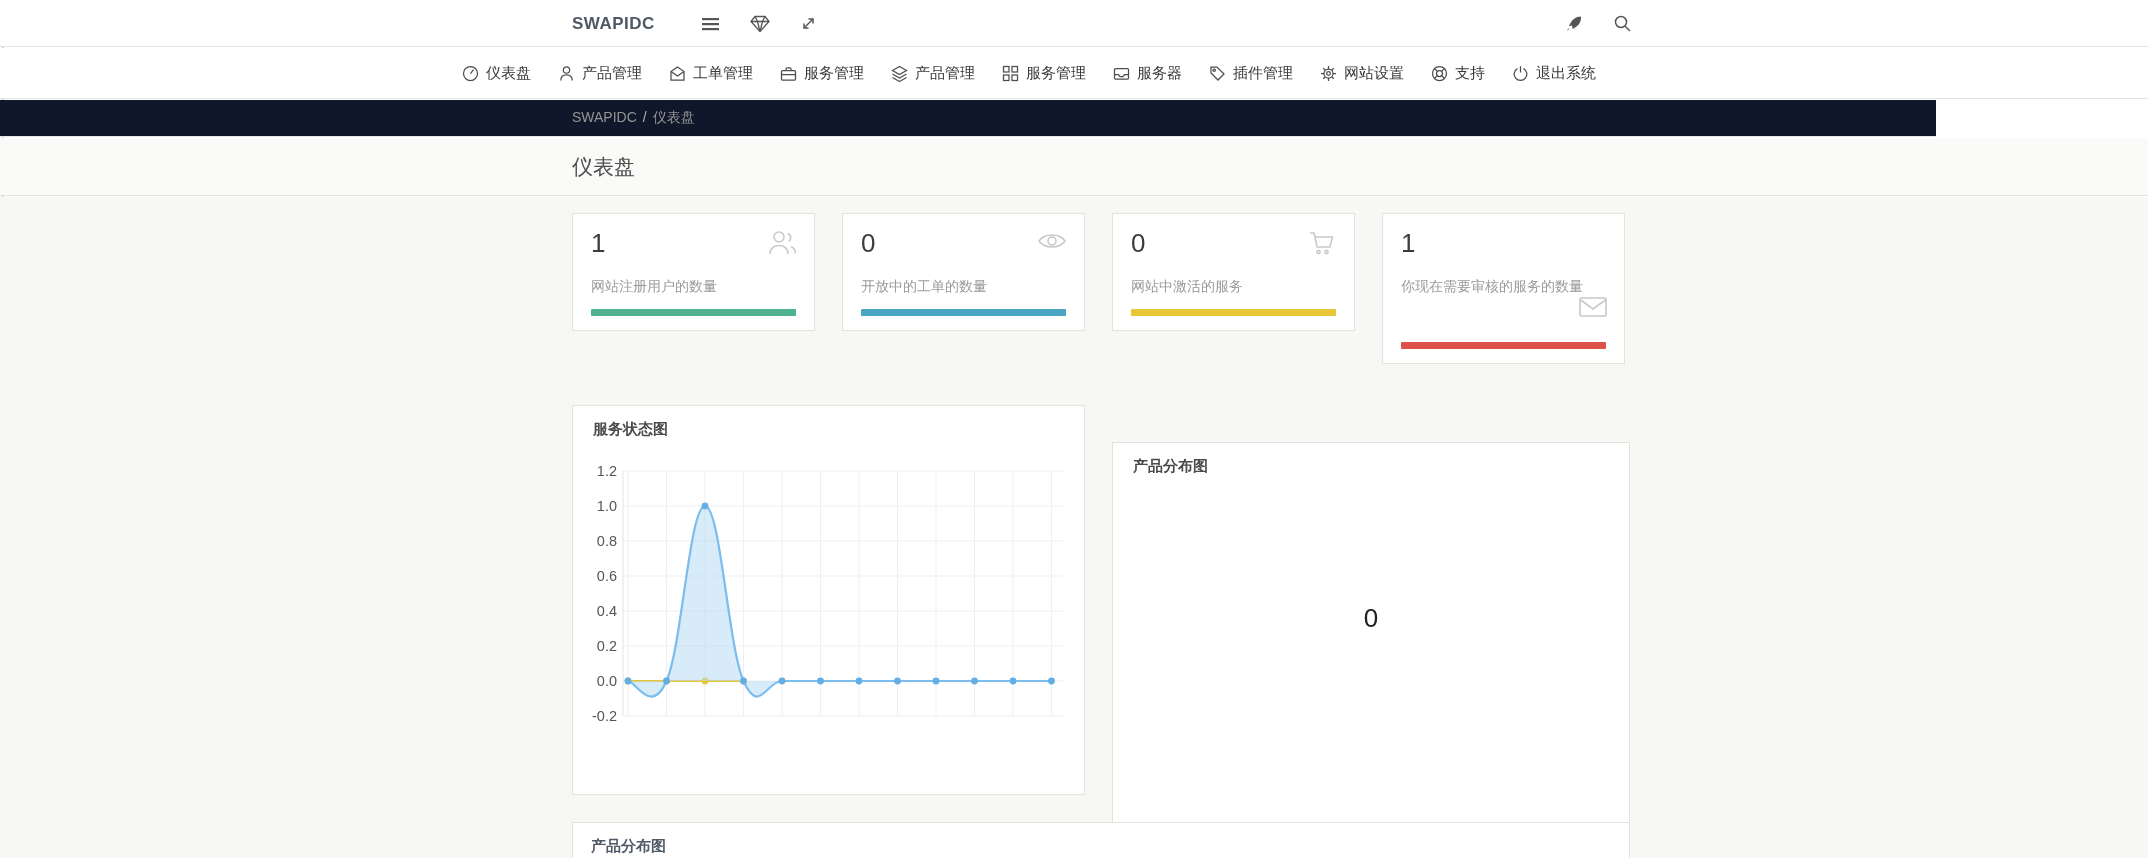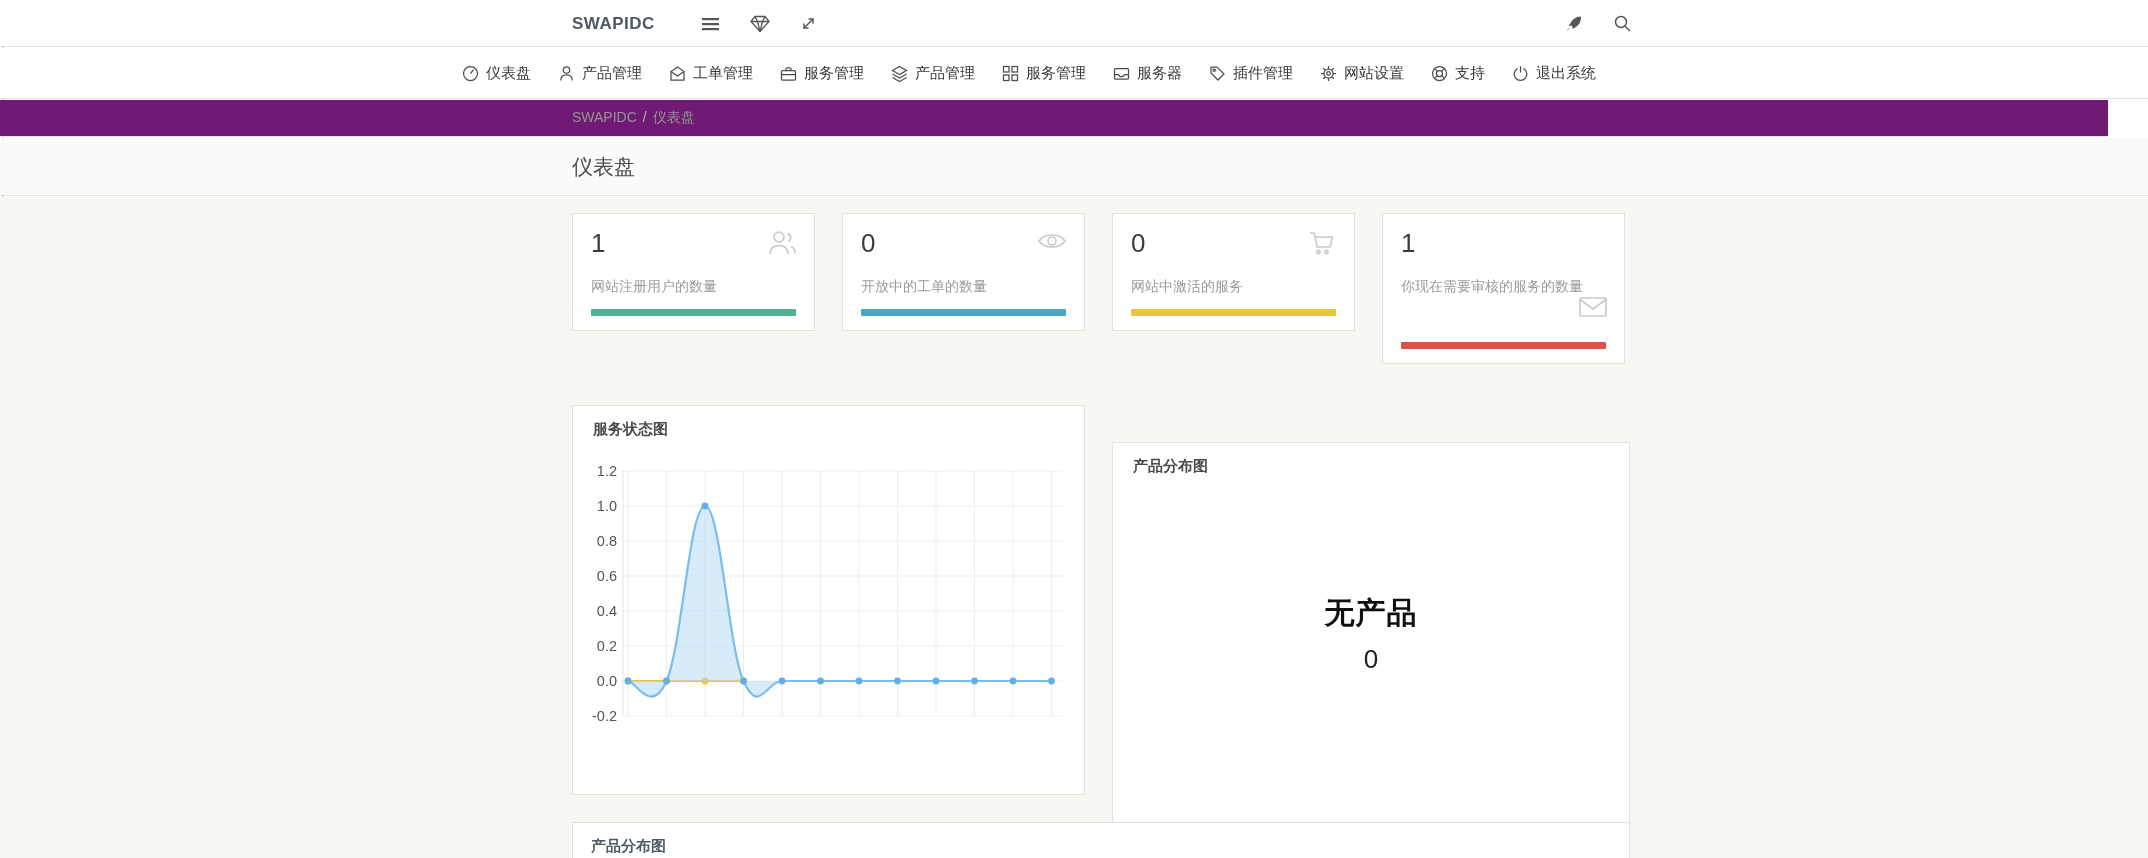--- a/index.html
+++ b/index.html
@@ -15,21 +15,21 @@
   .topbar-right { margin-left:auto; display:flex; align-items:center; gap:30px; }
   .tbicon svg { display:block; }
 
   
   .mainnav { position:absolute; left:0; top:48px; width:2148px; height:51px; background:#fff; border-bottom:1px solid #e2e2e2; }
   .mainnav ul { list-style:none; display:flex; align-items:center; height:100%; margin-left:462px; gap:27px; }
   .mainnav li { display:flex; align-items:center; gap:7px; font-size:15px; color:#3a3a3a; cursor:pointer; white-space:nowrap; }
   .nicon svg { display:block; stroke:#4d4d4d; fill:none; stroke-width:1.25; }
 
   
-  .crumbbar { position:absolute; left:0; top:100px; width:2108px; height:37px; background:#701a75; border-bottom:1px solid #e6e6e6; }
+  .crumbbar { position:absolute; left:0; top:100px; width:1936px; height:37px; background:#0f172a; border-bottom:1px solid #e6e6e6; }
   .crumb { position:absolute; left:572px; top:9px; font-size:14px; color:#949494; }
   .crumb .sep { margin:0 6px; color:#b5b5b5; }
   .titlebar { position:absolute; left:0; top:138px; width:2148px; height:58px; background:#fafaf8; border-bottom:1px solid #e3e3e3; }
   .page-title { position:absolute; left:572px; top:15px; font-size:21px; color:#4e4e4e; }
 
   
   .content { position:absolute; left:0; top:197px; width:2148px; height:661px; background:#f7f7f4; }
 
   .card { position:absolute; background:#fff; border:1px solid #e2e2e0; width:243px; padding:14px 18px 14px 18px; }
   .card .num { font-size:26px; color:#3c3c3c; }
@@ -316,21 +316,20 @@
         <circle cx="363" cy="225" r="3.4" fill="#64aee6"></circle>
         <circle cx="401.5" cy="225" r="3.4" fill="#64aee6"></circle>
         <circle cx="440" cy="225" r="3.4" fill="#64aee6"></circle>
         <circle cx="478.5" cy="225" r="3.4" fill="#64aee6"></circle>
       </svg>
   </div>
 
   <div class="panel" style="left:1112px; top:208px; width:518px; height:390px;margin-top:37px;">
     <div class="panel-title">产品分布图</div>
     <div class="empty-wrap">
-      <div class="empty-big">无产品</div>
       <div class="empty-num">0</div>
     </div>
   </div>
 
   <div class="panel" style="left:572px; top:625px; width:1058px; height:120px;">
     <div class="panel-title" style="left:18px; color:#4f5a66;">产品分布图</div>
   </div>
 
 </div>
 

